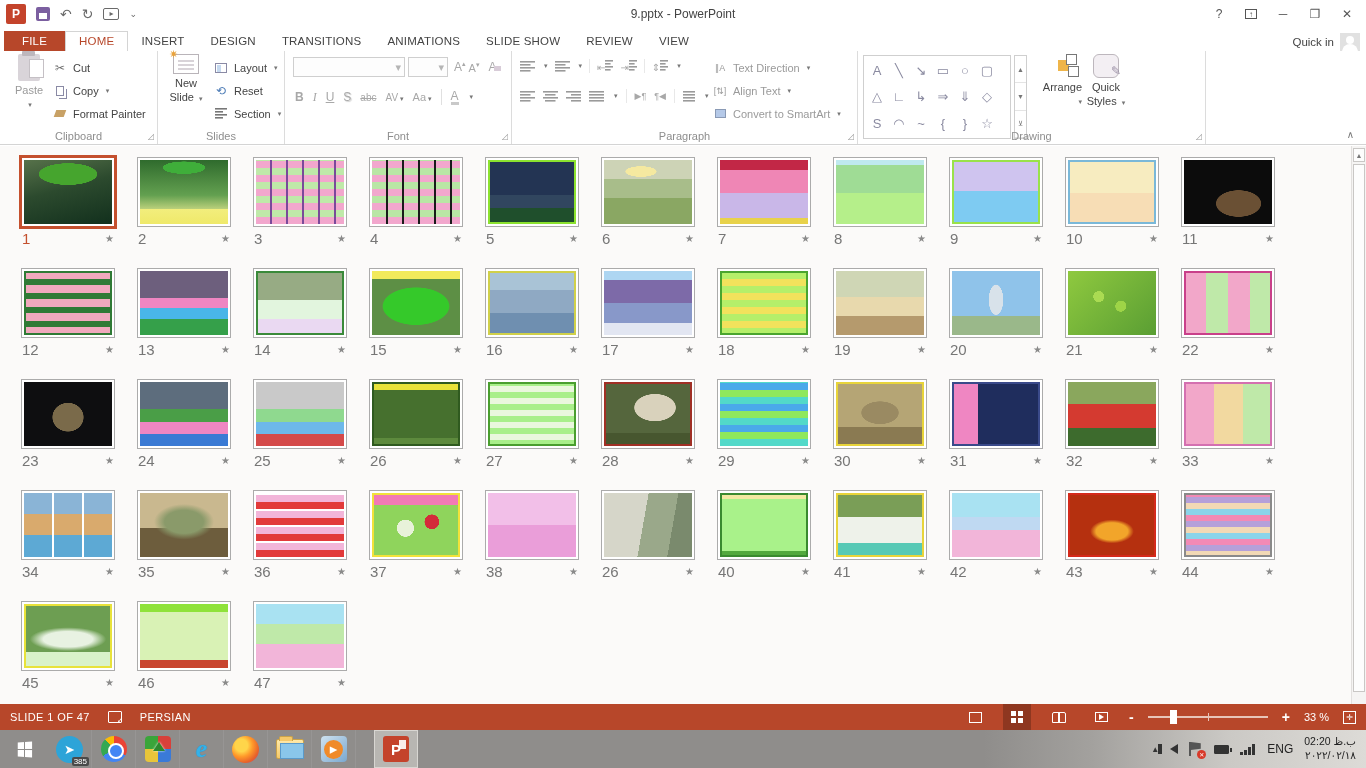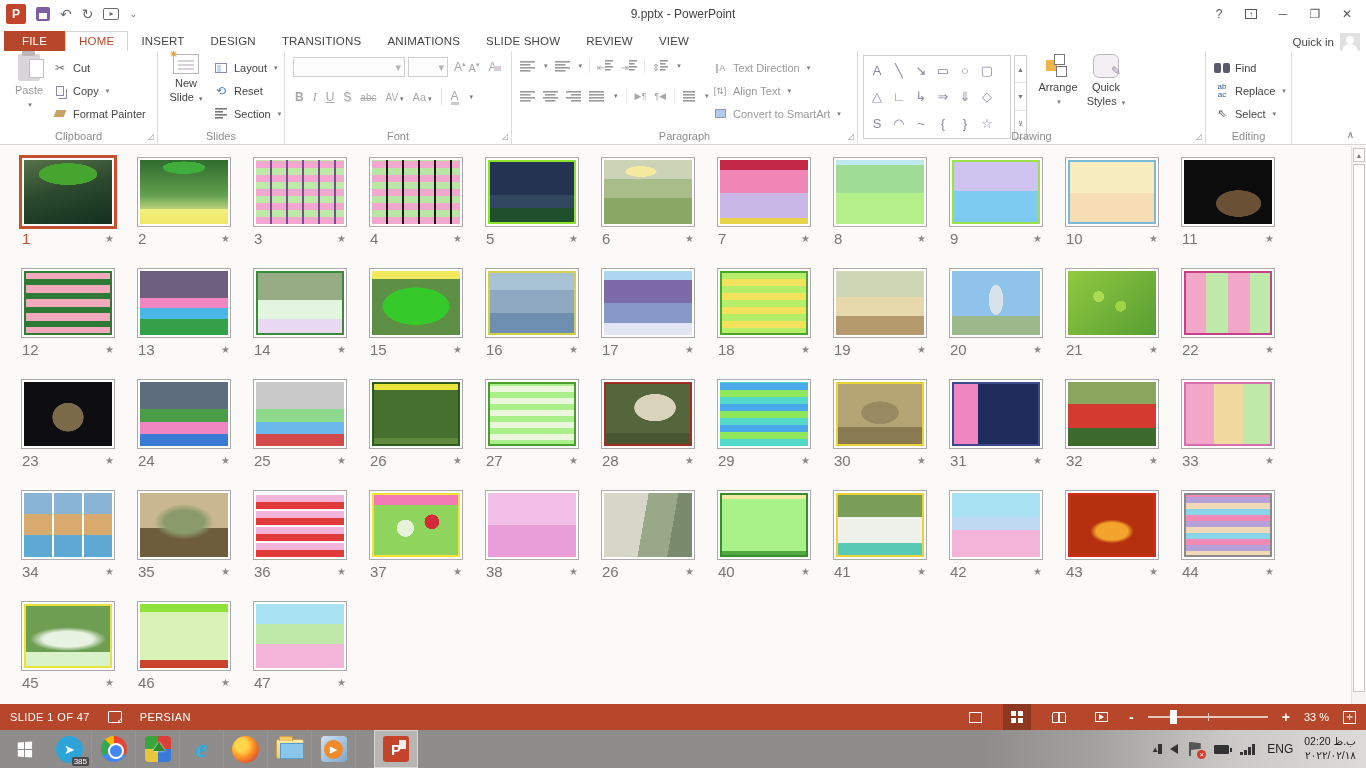--- a/index.html
+++ b/index.html
@@ -333,56 +333,37 @@
         <span class="shape-cell">~</span>
         <span class="shape-cell">{</span>
         <span class="shape-cell">}</span>
         <span class="shape-cell">☆</span>
       </div>
     <div class="gal-scroll">
       <span>▲</span>
       <span>▼</span>
       <span>⊻</span>
     </div>
-    <div class="bigbtn" style="left:176px;width:48px;">
+    <div class="bigbtn" style="left:176px;width:48px;align-items:flex-end;">
       <span class="arrange-icon">
           <i></i>
           <i></i>
           <i></i>
         </span>
       <span>Arrange</span>
         <span class="dd">▾</span>
     </div>
     <div class="bigbtn" style="left:226px;width:44px;">
       <span class="qstyle-icon"></span>
       <span><span>Quick</span><br><span>Styles</span> <span class="dd">▾</span></span>
     </div>
     <div class="grp-label">Drawing</div>
     <span class="launcher">◿</span>
   </div>
 
-  <div class="grp" style="left:1206px;width:86px;">
-    <div style="position:absolute;left:8px;top:5px;">
-      <div class="srow">
-          <span class="binoc"></span>
-          <span>Find</span>
-        </div>
-      <div class="srow">
-          <span class="replace-ic">ab<br>ac</span>
-          <span>Replace</span>
-          <span class="dd">▾</span>
-        </div>
-      <div class="srow">
-          <span class="ic" style="color:#5a5a6a;font-size:11px;">⇖</span>
-          <span>Select</span>
-          <span class="dd">▾</span>
-        </div>
-    </div>
-    <div class="grp-label">Editing</div>
-  </div>
 
   <span class="collapse-chev">∧</span>
 </div>
 
 <div id="sorter">
   <div id="slide-grid">
       <div class="cell">
         <div class="thumb sel" style="background: radial-gradient(55% 28% at 50% 22%, rgb(70, 165, 46) 0px, rgb(70, 165, 46) 60%, rgba(0, 0, 0, 0) 61%), linear-gradient(165deg, rgb(87, 114, 74) 0%, rgb(44, 74, 46) 45%, rgb(18, 48, 29) 100%);"></div>
         <div class="meta">
           <span class="num sel">1</span>

